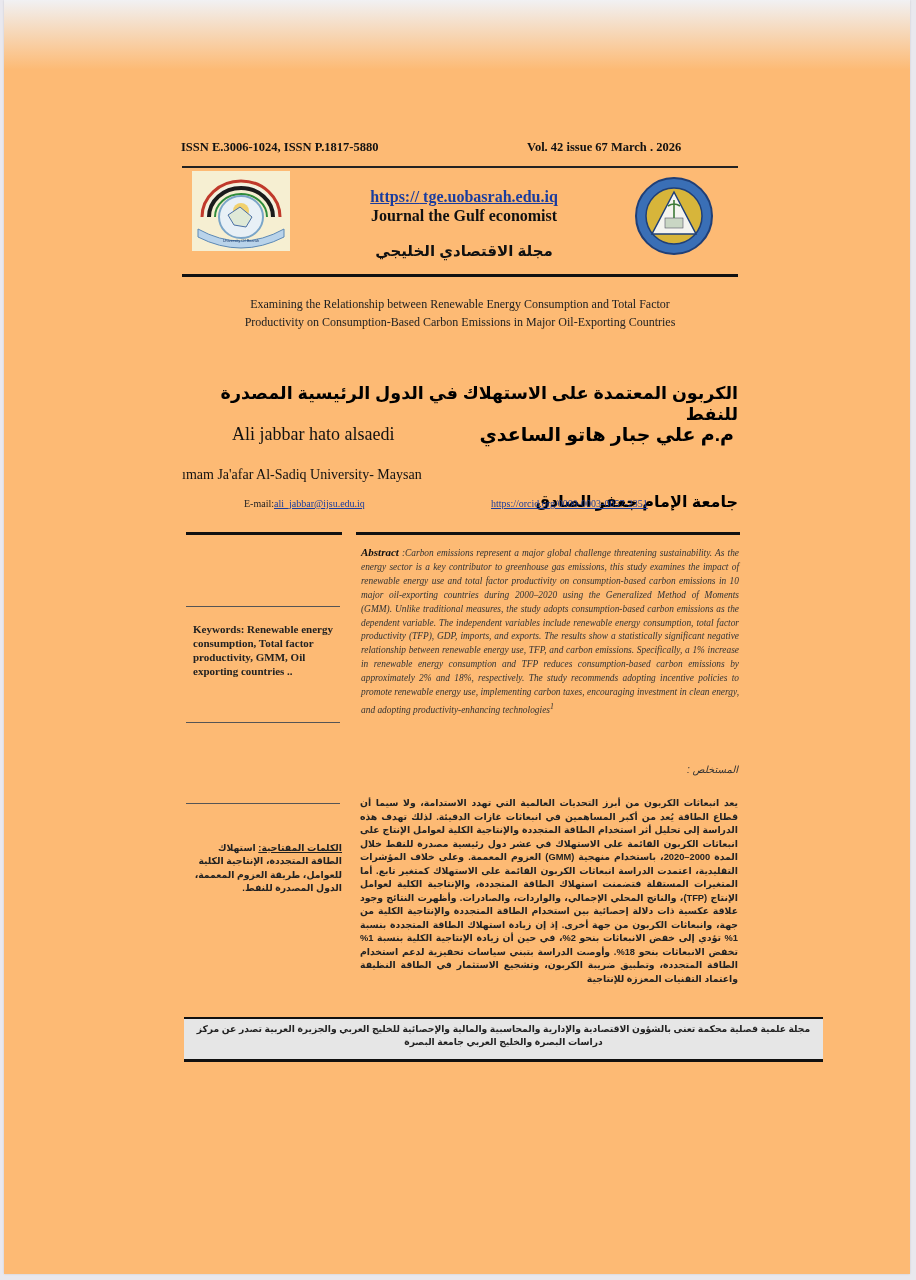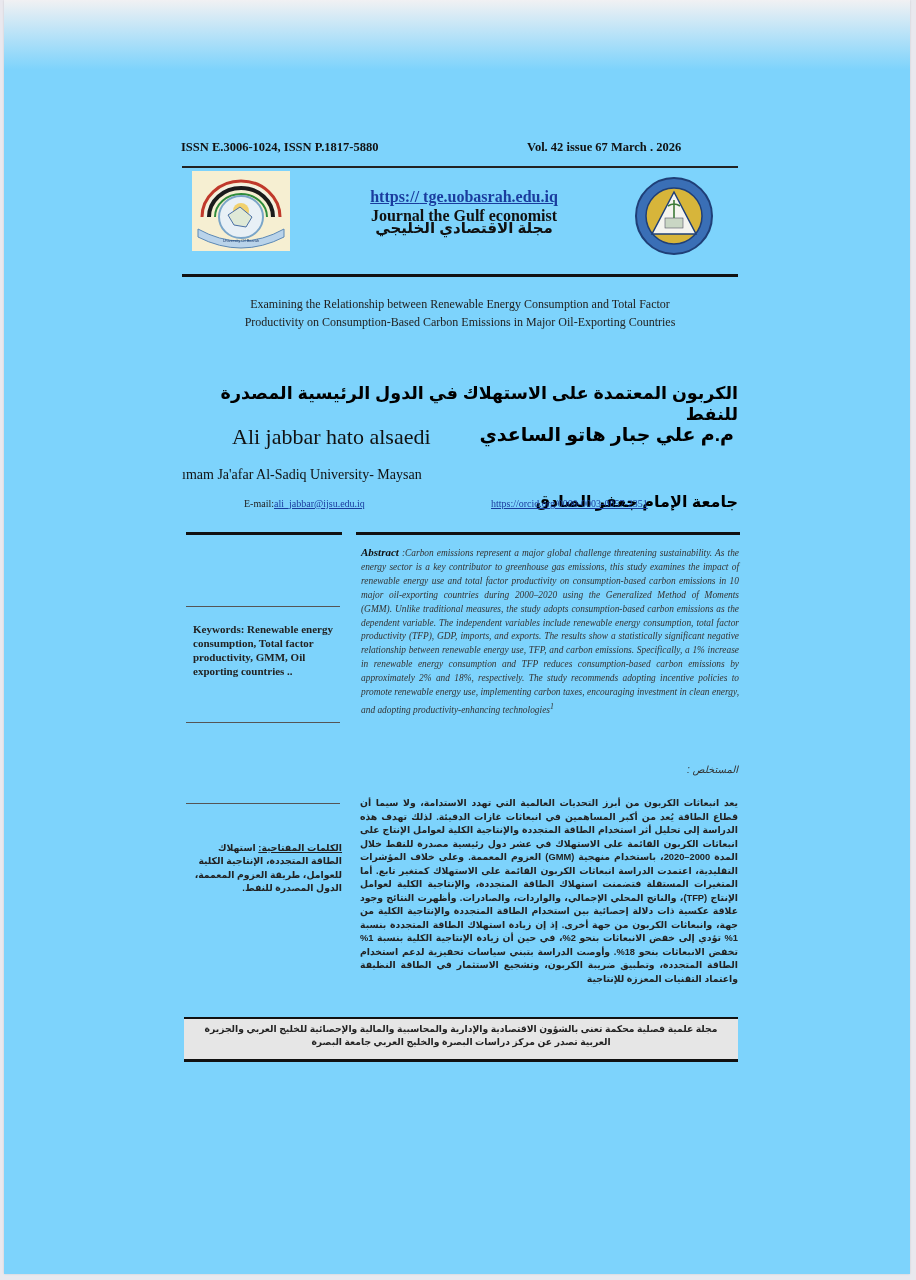--- a/index.html
+++ b/index.html
@@ -2,21 +2,21 @@
 <html><head>
 <meta charset="utf-8">
 <style>
   html, body { margin:0; padding:0; }
   body {
     width:916px; height:1280px; position:relative; overflow:hidden;
     background:#e9e8ee;
   }
   .page {
     position:absolute; left:4px; top:0; width:906px; height:1274px;
-    background:#7dd3fc;
+    background:#fdba74;
     box-shadow: 0 0 2px rgba(0,0,0,0.12);
   }
   .topshade {
     position:absolute; left:0; top:0; width:906px; height:70px;
     background:linear-gradient(#f1f1f3, rgba(255,255,255,0));
   }
   .serif { font-family:"Liberation Serif", "DejaVu Serif", serif; }
   .sans { font-family:"Liberation Sans", "DejaVu Sans", sans-serif; }
   .abs { position:absolute; }
 
@@ -24,27 +24,27 @@
   .vol  { left:523px; top:140px; font-size:12.5px; font-weight:bold; color:#111; }
   .rule-top { left:178px; top:166px; width:556px; height:2px; background:#222; }
   .rule-head { left:178px; top:274px; width:556px; height:3px; background:#111; }
 
   .logo-left { left:188px; top:171px; width:98px; height:80px; background:#f6efd2; overflow:hidden; }
   .logo-right { left:630px; top:176px; width:80px; height:80px; }
 
   .jurl { left:340px; top:188px; width:240px; text-align:center; font-size:16px; font-weight:bold; }
   .jurl a { color:#1a3c9e; text-decoration:underline; }
   .jname { left:300px; top:207px; width:320px; text-align:center; font-size:16px; font-weight:bold; color:#111; }
-  .jarab { left:300px; top:219px; width:320px; text-align:center; font-size:15px; font-weight:bold; color:#111; direction:rtl; }
+  .jarab { left:300px; top:242px; width:320px; text-align:center; font-size:15px; font-weight:bold; color:#111; direction:rtl; }
 
   .entitle { left:178px; top:295px; width:556px; text-align:center; font-size:12px; line-height:18px; color:#222; }
   .artitle1 { left:178px; top:342px; width:556px; text-align:center; font-size:17.5px; font-weight:bold; color:#000; direction:rtl; }
   .artitle2 { left:178px; top:383px; width:556px; text-align:right; font-size:17.5px; font-weight:bold; color:#000; direction:rtl; }
 
-  .author-en { left:228px; top:424px; font-size:22px; color:#111; }
+  .author-en { left:228px; top:424px; font-size:18px; color:#111; }
   .author-ar { left:430px; top:423px; width:300px; text-align:right; font-size:19px; font-weight:bold; color:#000; direction:rtl; }
   .aff-en { left:178px; top:467px; font-size:14px; color:#111; }
   .aff-ar { left:520px; top:466px; width:214px; text-align:right; font-size:16px; font-weight:bold; color:#000; direction:rtl;margin-top:26px; }
   .email { left:240px; top:498px; font-size:10px; color:#222; }
   .email a, .orcid a { color:#1a3c9e; text-decoration:underline; }
   .orcid { left:487px; top:498px; font-size:10px; }
 
   .kw-rule-thick { left:182px; top:532px; width:156px; height:3px; background:#111; }
   .kw-rule-1 { left:182px; top:606px; width:154px; height:1px; background:#555; }
   .kw-rule-2 { left:182px; top:722px; width:154px; height:1px; background:#555; }
@@ -63,21 +63,21 @@
     left:356px; top:797px; width:378px; direction:rtl; text-align:justify;
     font-size:9.3px; line-height:13.5px; font-weight:bold; color:#222;
   }
   .ar-keywords {
     left:182px; top:842px; width:156px; direction:rtl; text-align:right;
     font-size:9.3px; line-height:13.4px; font-weight:bold; color:#222;
   }
   .ar-keywords u { text-decoration:underline; }
 
   .footer-box {
-    left:180px; top:1017px; width:554px; height:40px;
+    left:180px; top:1017px; width:639px; height:40px;
     background:#e6e6e6; border-top:2px solid #111; border-bottom:3px solid #111;
   }
   .footer-text {
     position:absolute; left:6px; right:6px; top:4px;
     direction:rtl; text-align:center; font-size:9.2px; line-height:13px; font-weight:bold; color:#222;
   }
 </style>
 </head>
 <body>
 

